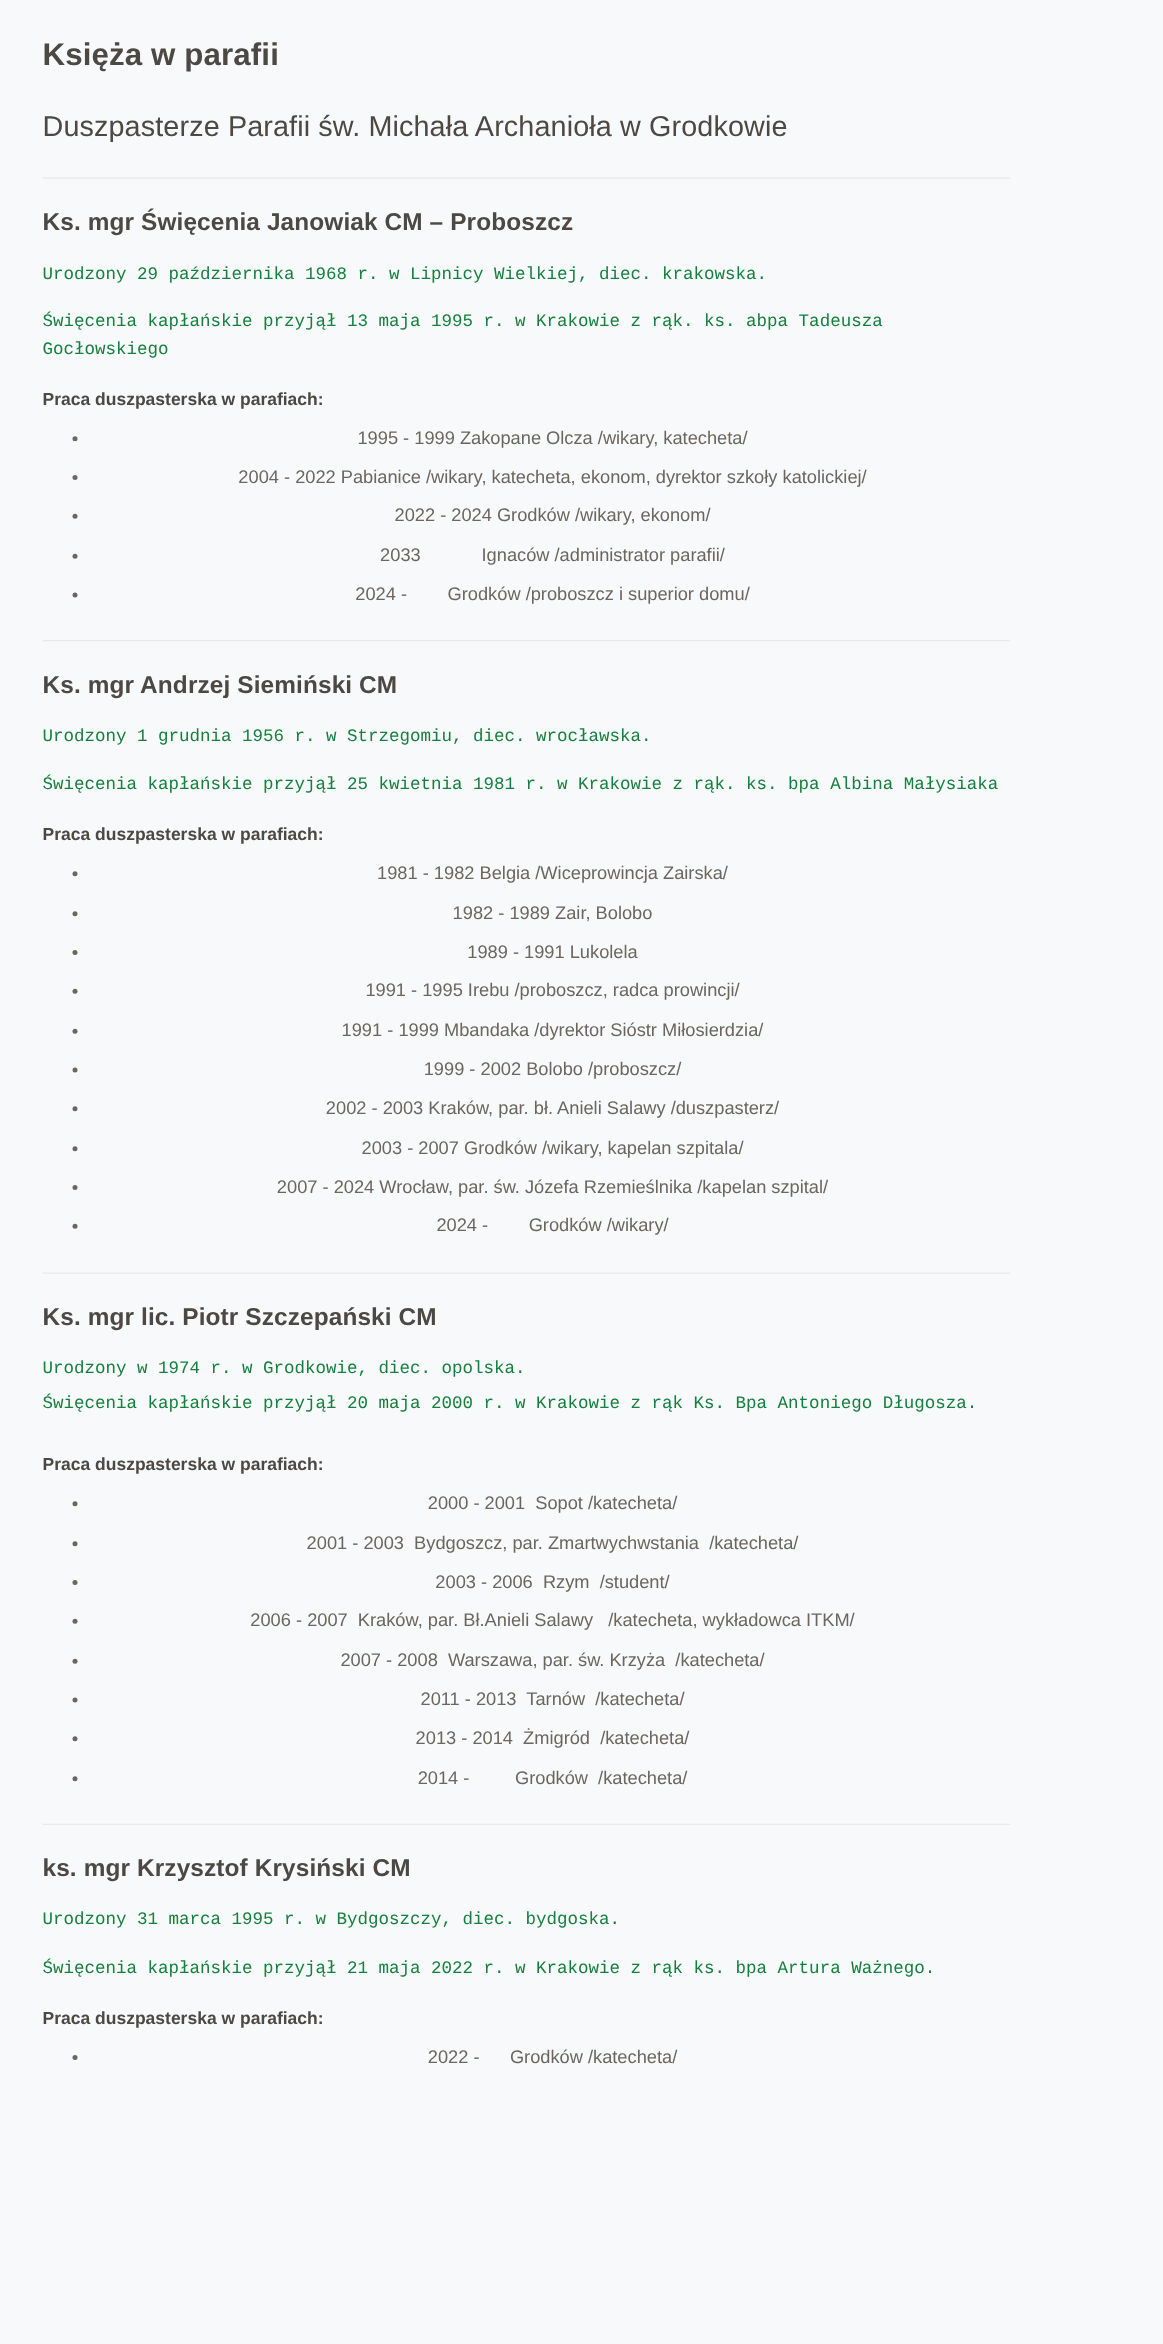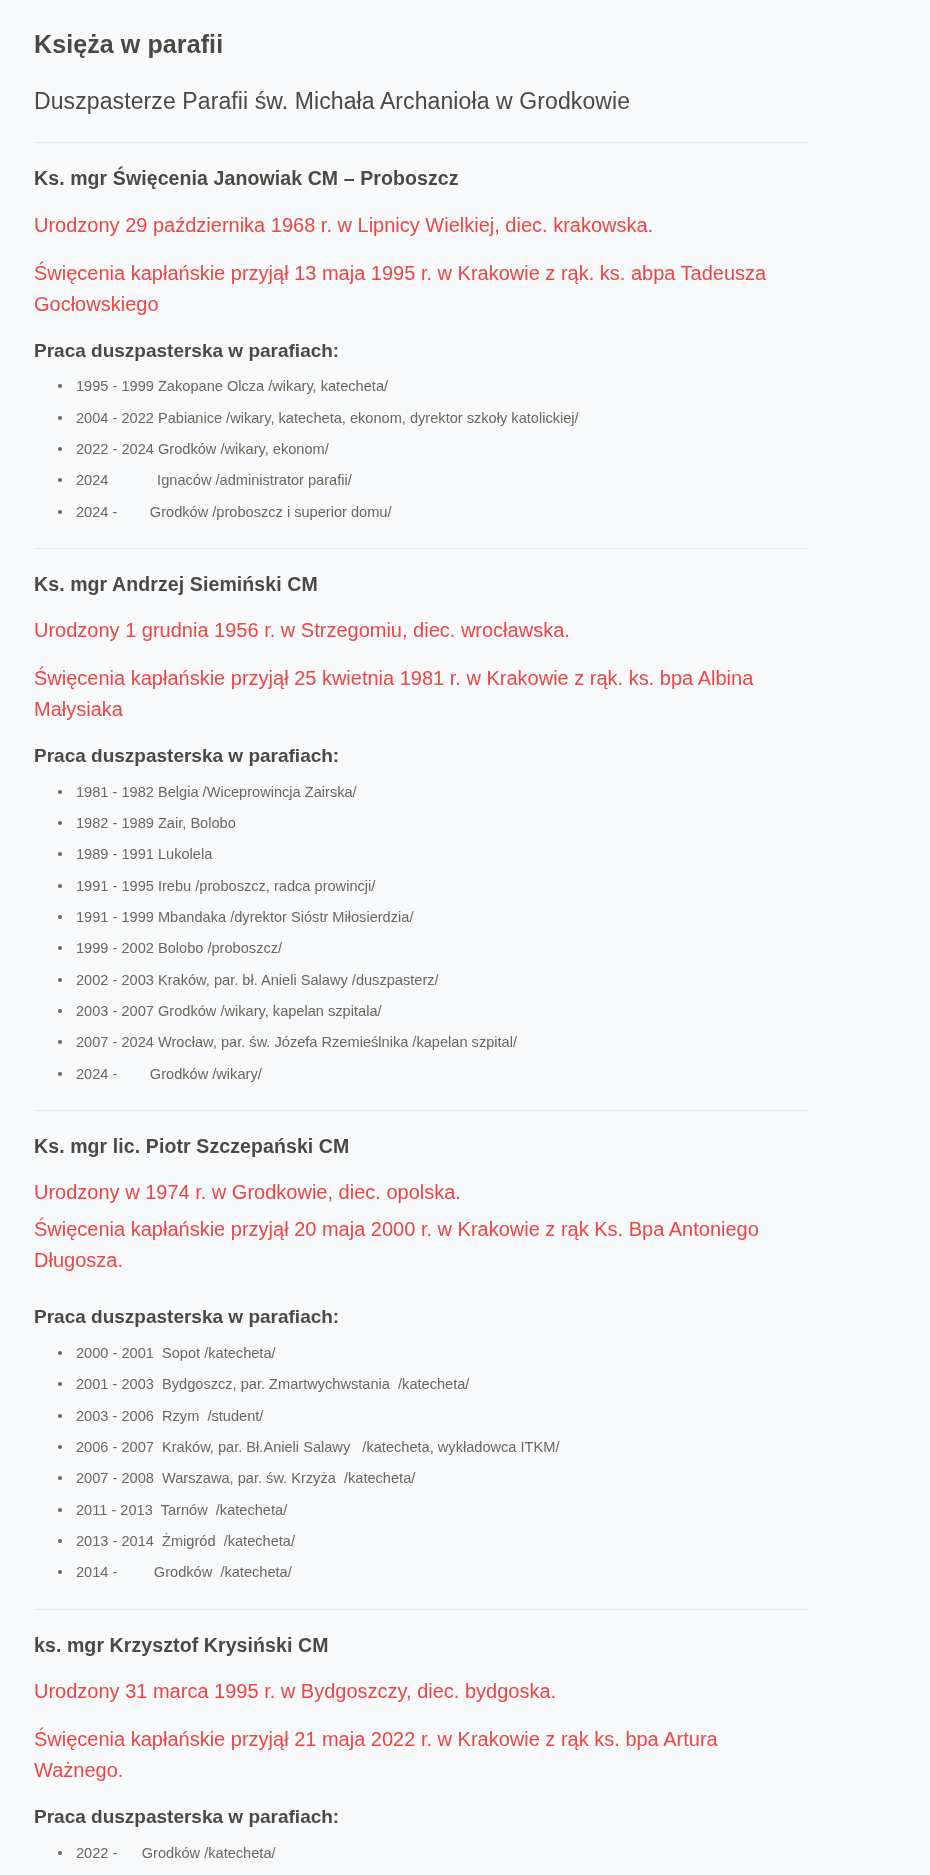--- a/index.html
+++ b/index.html
@@ -45,48 +45,50 @@
   }
   h3.priest-name {
     font-size: 19.5px;
     line-height: 1.35;
     font-weight: bold;
     color: #4c4843;
     margin: 14px 0 18px 0;
     letter-spacing: 0.1px;
   }
   p.bio-line {
-    font-size: 20px;
+    font-size: 14px;
     line-height: 1.55;
-    color: #ef4444;
+    color: #15803d;
     margin: 0 0 17px 0;
+    font-family: Liberation Mono, monospace;
   }
   p.bio-line.tight {
     margin-bottom: 6px;
   }
   p.section-label {
-    font-size: 19px;
+    font-size: 14px;
     font-weight: bold;
     color: #4c4843;
     margin: 0 0 10px 0;
     line-height: 1.5;
   }
   ul.parish-list {
     list-style: none;
     margin: 0 0 24px 0;
     padding: 0 0 0 14px;
   }
   ul.parish-list li {
     position: relative;
     font-size: 14.6px;
     line-height: 1.6;
     color: #6b665e;
     padding: 0 0 0 28px;
     margin: 0 0 8px 0;
     white-space: pre;
+    text-align: center;
   }
   ul.parish-list li:before {
     content: "";
     position: absolute;
     left: 10px;
     top: 9px;
     width: 4px;
     height: 4px;
     border-radius: 50%;
     background: #6b665e;
@@ -106,21 +108,21 @@
 
   <section class="priest-block">
     <h3 class="priest-name">Ks. mgr Święcenia Janowiak CM – Proboszcz</h3>
     <p class="bio-line">Urodzony 29 października 1968 r. w Lipnicy Wielkiej, diec. krakowska.</p>
     <p class="bio-line">Święcenia kapłańskie przyjął 13 maja 1995 r. w Krakowie z rąk. ks. abpa Tadeusza Gocłowskiego</p>
     <p class="section-label">Praca duszpasterska w parafiach:</p>
     <ul class="parish-list">
       <li>1995 - 1999 Zakopane Olcza /wikary, katecheta/</li>
       <li>2004 - 2022 Pabianice /wikary, katecheta, ekonom, dyrektor szkoły katolickiej/</li>
       <li>2022 - 2024 Grodków /wikary, ekonom/</li>
-      <li>2024            Ignaców /administrator parafii/</li>
+      <li>2033            Ignaców /administrator parafii/</li>
       <li>2024 -        Grodków /proboszcz i superior domu/</li>
     </ul>
   </section>
 
   <hr class="divider">
 
   <section class="priest-block">
     <h3 class="priest-name">Ks. mgr Andrzej Siemiński CM</h3>
     <p class="bio-line">Urodzony 1 grudnia 1956   r. w Strzegomiu, diec. wrocławska.</p>
     <p class="bio-line">Święcenia kapłańskie przyjął 25 kwietnia 1981 r. w Krakowie z rąk. ks. bpa Albina Małysiaka</p>

